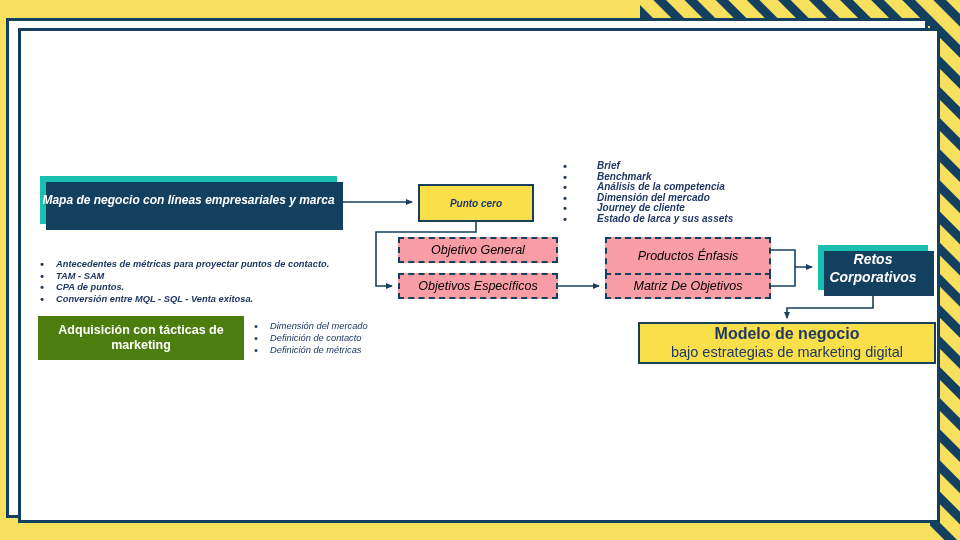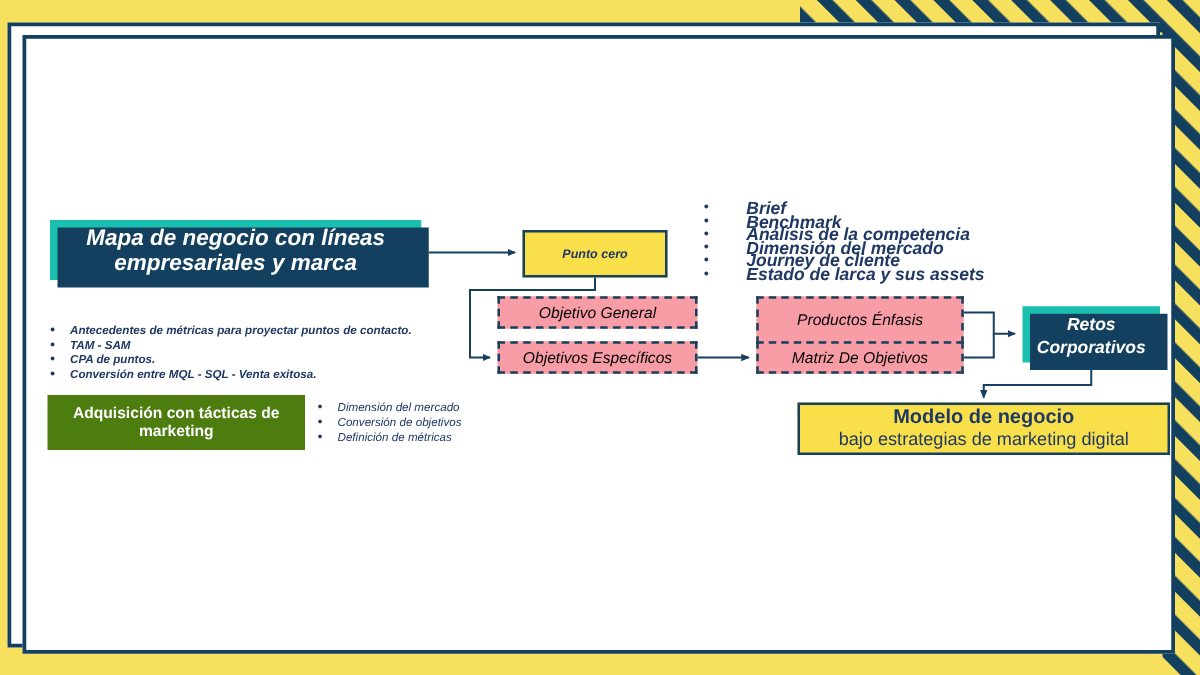--- a/index.html
+++ b/index.html
@@ -31,21 +31,21 @@
   .node .txt{width:100%;}
 
   .teal{background:#1BBFB0;color:#FFFFFF;font-weight:bold;font-style:italic;}
   .teal::after{content:"";position:absolute;left:6px;top:6px;width:100%;height:100%;
                background:#14405F;z-index:-1;}
   .navy{background:#4d7c0f;color:#FFFFFF;font-weight:bold;}
   .yellowbox{background:#F9E04A;color:#1F3864;border:2px solid #17405E;font-weight:bold;font-style:italic;}
   .pink{background:#F89DA5;color:#000000;border:2px dashed #17405E;font-weight:normal;font-style:italic;}
 
   
-  #node-mapa{left:40px;top:176px;width:297px;height:48px;font-size:18px;line-height:20px;z-index:2;}
+  #node-mapa{left:40px;top:176px;width:297px;height:48px;font-size:12px;line-height:20px;z-index:2;}
   #node-adquisicion{left:38px;top:316px;width:206px;height:44px;font-size:12.5px;line-height:15px;z-index:2;}
   #node-punto-cero{left:418px;top:184px;width:116px;height:38px;font-size:10px;z-index:2;}
   #node-objetivo-general{left:398px;top:237px;width:160px;height:26px;font-size:12.5px;z-index:2;}
   #node-objetivos-especificos{left:398px;top:273px;width:160px;height:26px;font-size:12.5px;z-index:2;}
   #node-productos{left:605px;top:237px;width:166px;height:38px;font-size:12.5px;z-index:2;}
   #node-matriz{left:605px;top:273px;width:166px;height:26px;font-size:12.5px;z-index:2;}
   #node-retos{left:818px;top:245px;width:110px;height:45px;font-size:14px;line-height:18px;z-index:2;}
   #node-modelo{left:638px;top:322px;width:298px;height:42px;z-index:2;
                background:#F9E04A;border:2px solid #17405E;color:#1F3864;
                flex-direction:column;justify-content:center;}
@@ -54,21 +54,21 @@
 
   
   .bullets{position:absolute;margin:0;padding:0;list-style:none;color:#1F3864;}
   .bullets li{position:relative;padding-left:16px;}
   .bullets li::before{content:"\2022";position:absolute;left:0;top:0;color:#1F3864;font-size:11px;}
 
   #list-metricas{left:40px;top:259px;width:290px;font-size:9.3px;line-height:11.6px;
                  font-weight:bold;font-style:italic;}
   #list-adquisicion{left:254px;top:320px;width:150px;font-size:9.3px;line-height:12.2px;
                     font-style:italic;}
-  #list-brief{left:563px;top:161px;width:230px;font-size:14px;line-height:10.6px;
+  #list-brief{left:563px;top:161px;width:230px;font-size:10px;line-height:10.6px;
               font-weight:bold;font-style:italic;}
   #list-brief li{padding-left:34px;}
 </style>
 </head>
 <body>
 
 <svg id="stripe-band" viewBox="0 0 960 540" xmlns="http://www.w3.org/2000/svg">
   <defs>
     <pattern id="diag" patternUnits="userSpaceOnUse" width="22" height="22" patternTransform="rotate(-45)">
       <rect width="22" height="22" fill="#F7E05E"></rect>
@@ -119,21 +119,21 @@
     <li>CPA de puntos.</li>
     <li>Conversión entre MQL - SQL - Venta exitosa.</li>
   </ul>
 
   <div class="node navy" id="node-adquisicion">
     <span class="txt">Adquisición con tácticas de marketing</span>
   </div>
 
   <ul class="bullets" id="list-adquisicion">
     <li>Dimensión del mercado</li>
-    <li>Conversión de objetivos</li>
+    <li>Definición de contacto</li>
     <li>Definición de métricas</li>
   </ul>
 
   <ul class="bullets" id="list-brief">
     <li>Brief</li>
     <li>Benchmark</li>
     <li>Análisis de la competencia</li>
     <li>Dimensión del mercado</li>
     <li>Journey de cliente</li>
     <li>Estado de larca y sus assets</li>

